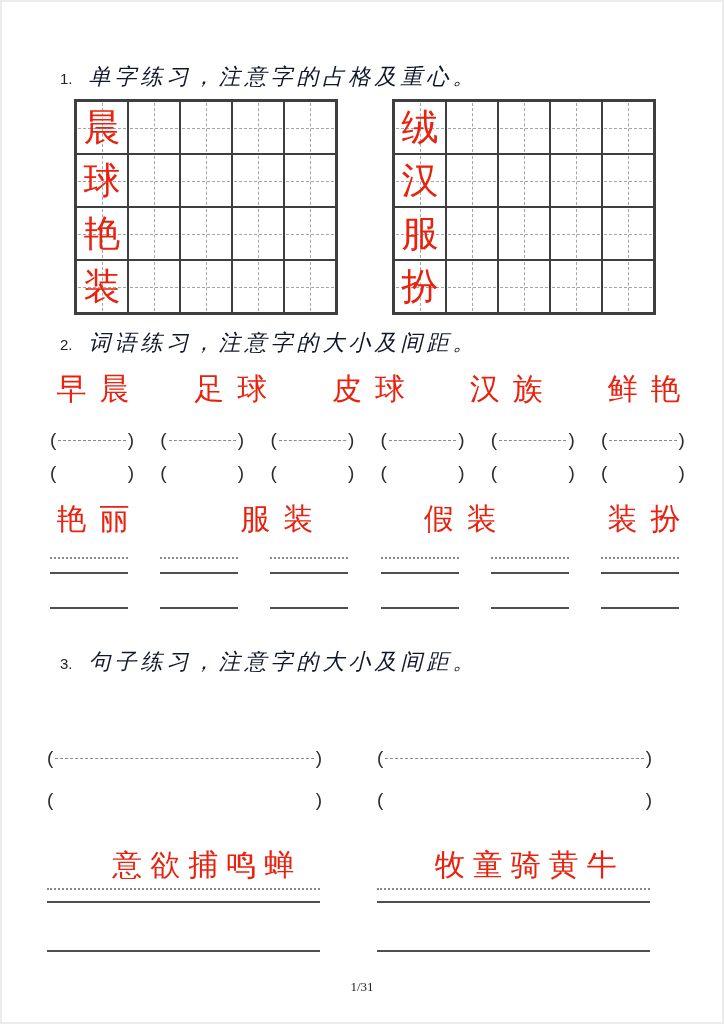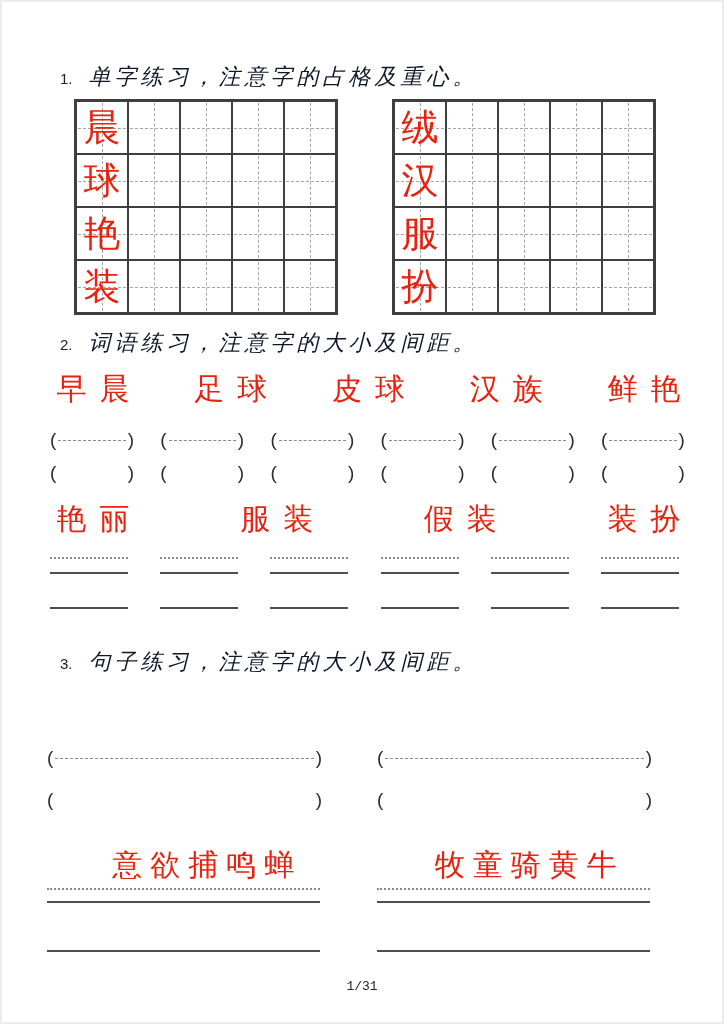--- a/index.html
+++ b/index.html
@@ -108,21 +108,21 @@
   .spwrap{width:275px;display:flex;align-items:center;height:22px;}
   .slinerow{
     position:absolute;left:45px;width:603px;
     display:flex;justify-content:space-between;
   }
   .sdotline{width:273px;border-top:2px dotted var(--guide-gray);}
   .ssolidline{width:273px;border-top:2px solid var(--rule-dark);}
   
   .footer{
     position:absolute;left:0;width:100%;text-align:center;
-    font-family:Liberation Mono, monospace;
+    font-family:Liberation Serif, serif;
     font-size:13px;color:#222;
   }
 </style>
 </head>
 <body>
 
 <div class="page">
 
   <div class="heading" style="top:60px">
     <span class="num">1.</span>

